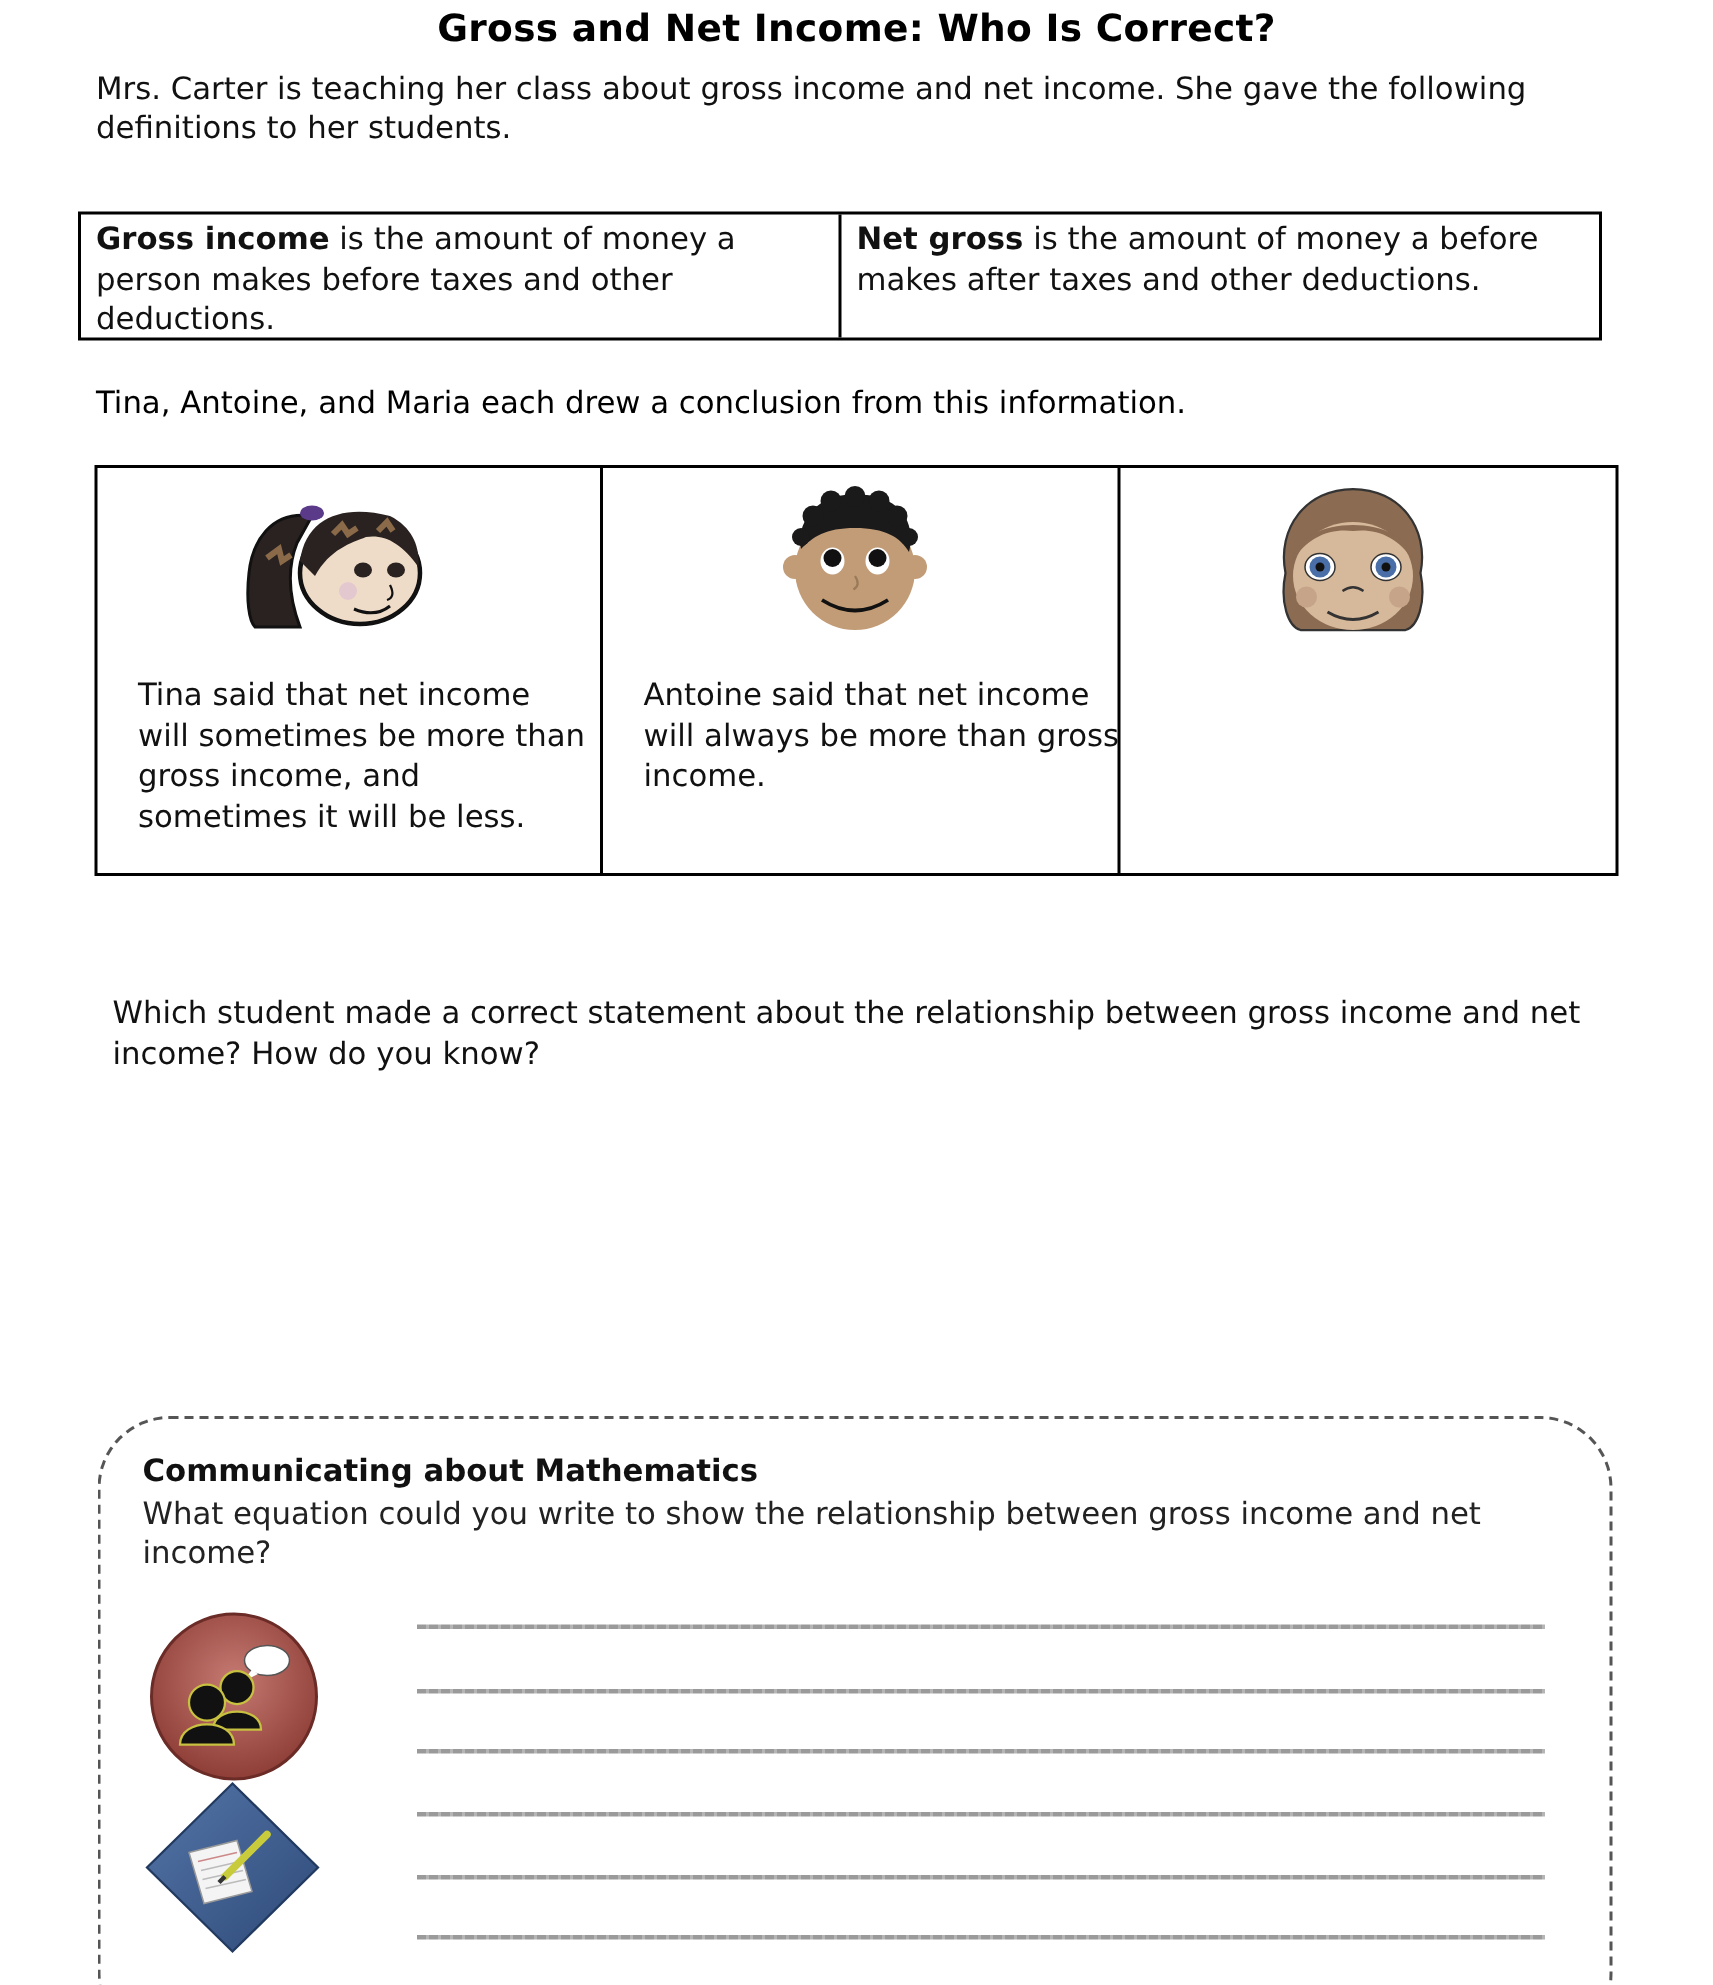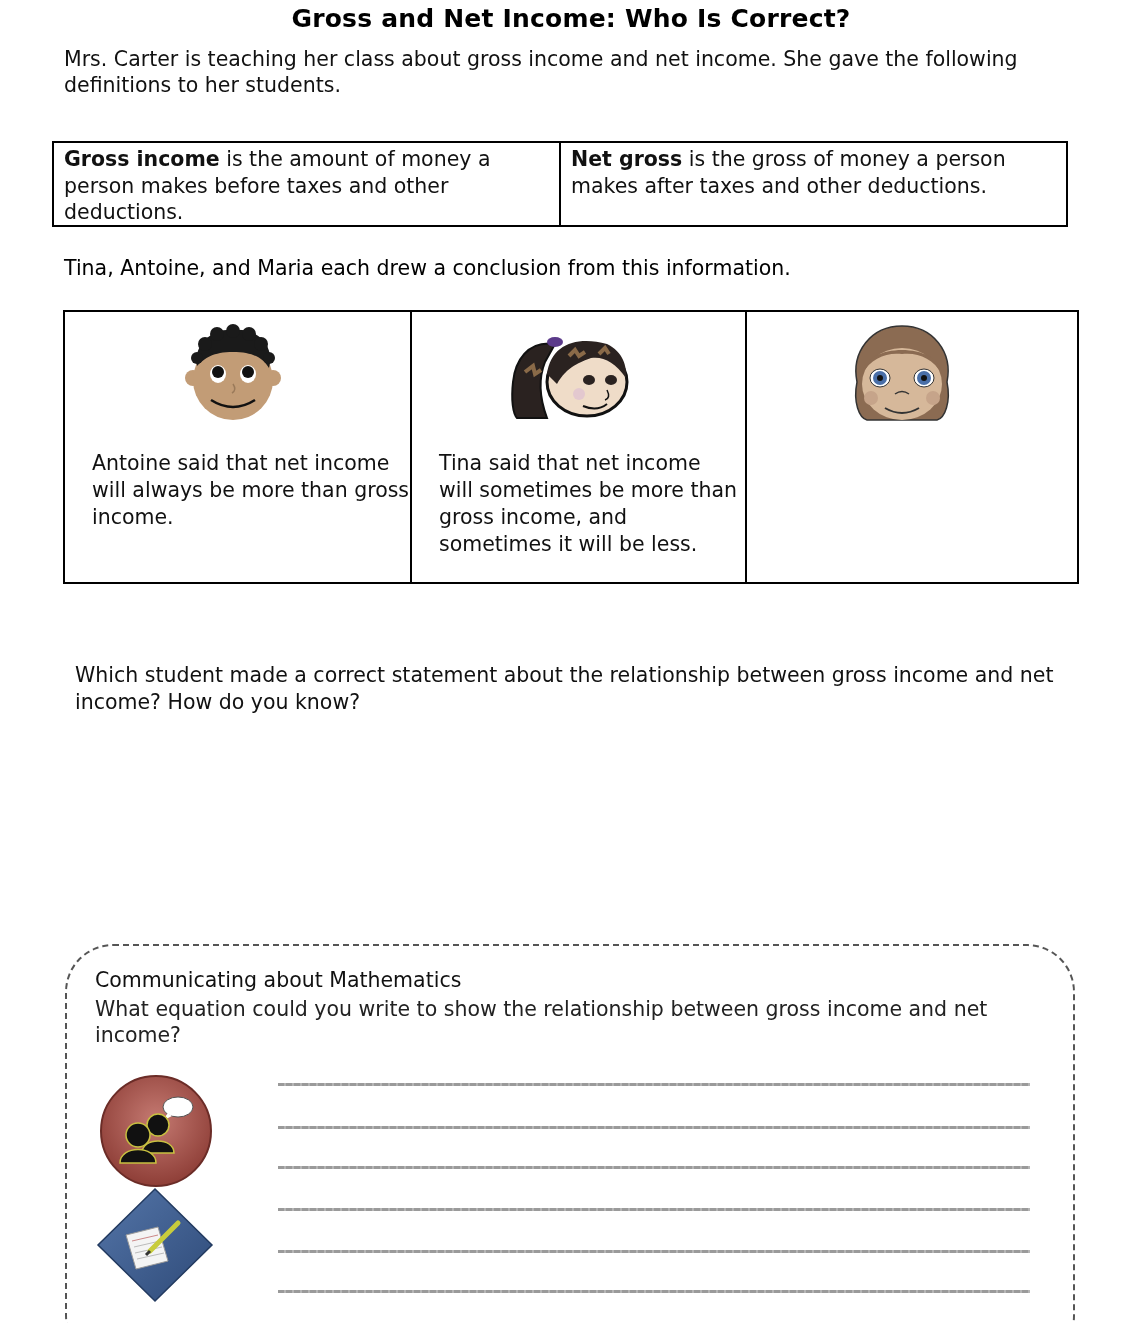--- a/index.html
+++ b/index.html
@@ -49,21 +49,21 @@
     .question {
       position: absolute; left: 75px; top: 640px; width: 1000px;
       font-size: 20.5px; line-height: 27px; color: #111; margin-top: 22px;
     }
     .comm-box {
       position: absolute; left: 65px; top: 944px; width: 1010px; height: 420px;
       border: 2px dashed #555; border-radius: 48px; box-sizing: border-box;
     }
     .comm-title {
       position: absolute; left: 95px; top: 968px;
-      font-weight: normal; font-size: 20.5px; color: #111;
+      font-weight: bold; font-size: 20.5px; color: #111;
     }
     .comm-q {
       position: absolute; left: 95px; top: 996px; width: 950px;
       font-size: 20.5px; line-height: 26px; color: #222;
     }
     .answer-line {
       position: absolute; left: 278px; width: 752px; height: 3px;
       background: repeating-linear-gradient(90deg, #9a9a9a 0 6px, #b5b5b5 6px 8px);
     }
     .icon-talk { position: absolute; left: 98px; top: 1073px; }
@@ -71,26 +71,43 @@
   </style>
 </head>
 <body>
 
 <div class="title">Gross and Net Income: Who Is Correct?</div>
 
 <div class="intro">Mrs. Carter is teaching her class about gross income and net income. She gave the following definitions to her students.</div>
 
 <div class="defs">
   <div class="cell"><b>Gross income</b><span> is the amount of money a person makes before taxes and other deductions.</span></div>
-  <div class="cell"><b>Net gross</b><span> is the gross of money a person makes after taxes and other deductions.</span></div>
+  <div class="cell"><b>Net gross</b><span> is the amount of money a before makes after taxes and other deductions.</span></div>
 </div>
 
 <div class="concl">Tina, Antoine, and Maria each drew a conclusion from this information.</div>
 
 <div class="students">
+  <div class="student s1">
+    <svg class="face" style="left:95px" width="125" height="100" viewBox="0 0 125 100">
+      <path d="M48 22 C 20 18, 8 40, 6 60 C 4 78, 6 92, 10 96 L 40 96 C 34 80, 30 60, 38 40 Z" fill="#2a2220" stroke="#111" stroke-width="2"></path>
+      <path d="M18 50 l8 -6 l2 8 l6 -4" fill="none" stroke="#8a6a48" stroke-width="4"></path>
+      <ellipse cx="48" cy="20" rx="8" ry="5" fill="#5b3a8a"></ellipse>
+      <ellipse cx="80" cy="60" rx="40" ry="34" fill="#efdcc8" stroke="#111" stroke-width="3"></ellipse>
+      <path d="M40 52 C 44 22, 70 14, 100 22 C 116 30, 120 44, 119 56 C 108 40, 96 34, 84 36 C 74 40, 60 44, 50 62 Z" fill="#2a2220"></path>
+      <path d="M62 34 l6 -6 l4 6 l6 -4" fill="none" stroke="#8a6a48" stroke-width="4"></path>
+      <path d="M92 32 l6 -6 l4 6" fill="none" stroke="#8a6a48" stroke-width="4"></path>
+      <ellipse cx="82" cy="58" rx="6" ry="5" fill="#2a2220"></ellipse>
+      <ellipse cx="104" cy="58" rx="6" ry="5" fill="#2a2220"></ellipse>
+      <circle cx="72" cy="72" r="6" fill="#e3c8cf"></circle>
+      <path d="M100 68 q 4 8 -2 10" fill="none" stroke="#111" stroke-width="1.5"></path>
+      <path d="M76 84 q 14 6 24 -2" fill="none" stroke="#111" stroke-width="2"></path>
+    </svg>
+    <div class="stmt">Tina said that net income will sometimes be more than gross income, and sometimes it will be less.</div>
+  </div>
   <div class="student s2">
     <svg class="face" style="left:118px" width="100" height="100" viewBox="0 0 100 100">
       <circle cx="10" cy="56" r="8" fill="#c29c76"></circle>
       <circle cx="90" cy="56" r="8" fill="#c29c76"></circle>
       <circle cx="50" cy="58" r="40" fill="#c29c76"></circle>
       <path d="M14 44 C 10 22, 30 6, 50 8 C 74 6, 92 22, 86 46 C 80 36, 70 30, 50 30 C 30 30, 22 36, 14 44 Z" fill="#1a1a1a"></path>
       <circle cx="22" cy="22" r="7" fill="#1a1a1a"></circle>
         <circle cx="34" cy="12" r="7" fill="#1a1a1a"></circle>
       <circle cx="50" cy="9" r="7" fill="#1a1a1a"></circle>
         <circle cx="66" cy="12" r="7" fill="#1a1a1a"></circle>
@@ -98,37 +115,20 @@
         <circle cx="14" cy="36" r="6" fill="#1a1a1a"></circle>
       <circle cx="86" cy="36" r="6" fill="#1a1a1a"></circle>
       <ellipse cx="35" cy="52" rx="8" ry="9" fill="#fff"></ellipse>
       <ellipse cx="65" cy="52" rx="8" ry="9" fill="#fff"></ellipse>
       <circle cx="35" cy="50" r="6" fill="#111"></circle>
       <circle cx="65" cy="50" r="6" fill="#111"></circle>
       <path d="M50 62 q 4 6 -1 9" fill="none" stroke="#9a7a5a" stroke-width="1.5"></path>
       <path d="M28 78 q 22 14 44 0" fill="none" stroke="#111" stroke-width="2.5"></path>
     </svg>
     <div class="stmt">Antoine said that net income will always be more than gross income.</div>
-  </div>
-  <div class="student s1">
-    <svg class="face" style="left:95px" width="125" height="100" viewBox="0 0 125 100">
-      <path d="M48 22 C 20 18, 8 40, 6 60 C 4 78, 6 92, 10 96 L 40 96 C 34 80, 30 60, 38 40 Z" fill="#2a2220" stroke="#111" stroke-width="2"></path>
-      <path d="M18 50 l8 -6 l2 8 l6 -4" fill="none" stroke="#8a6a48" stroke-width="4"></path>
-      <ellipse cx="48" cy="20" rx="8" ry="5" fill="#5b3a8a"></ellipse>
-      <ellipse cx="80" cy="60" rx="40" ry="34" fill="#efdcc8" stroke="#111" stroke-width="3"></ellipse>
-      <path d="M40 52 C 44 22, 70 14, 100 22 C 116 30, 120 44, 119 56 C 108 40, 96 34, 84 36 C 74 40, 60 44, 50 62 Z" fill="#2a2220"></path>
-      <path d="M62 34 l6 -6 l4 6 l6 -4" fill="none" stroke="#8a6a48" stroke-width="4"></path>
-      <path d="M92 32 l6 -6 l4 6" fill="none" stroke="#8a6a48" stroke-width="4"></path>
-      <ellipse cx="82" cy="58" rx="6" ry="5" fill="#2a2220"></ellipse>
-      <ellipse cx="104" cy="58" rx="6" ry="5" fill="#2a2220"></ellipse>
-      <circle cx="72" cy="72" r="6" fill="#e3c8cf"></circle>
-      <path d="M100 68 q 4 8 -2 10" fill="none" stroke="#111" stroke-width="1.5"></path>
-      <path d="M76 84 q 14 6 24 -2" fill="none" stroke="#111" stroke-width="2"></path>
-    </svg>
-    <div class="stmt">Tina said that net income will sometimes be more than gross income, and sometimes it will be less.</div>
   </div>
   <div class="student s3">
     <svg class="face" style="left:100px" width="110" height="105" viewBox="0 0 110 105">
       <path d="M10 60 C 4 30, 24 4, 55 4 C 86 4, 106 30, 100 60 C 104 80, 98 96, 90 98 L 20 98 C 12 96, 6 80, 10 60 Z" fill="#8b6b52" stroke="#333" stroke-width="1.5"></path>
       <ellipse cx="55" cy="62" rx="40" ry="36" fill="#d6b89a"></ellipse>
       <path d="M15 52 C 18 20, 92 20, 95 52 C 86 36, 70 30, 55 32 C 40 30, 24 36, 15 52 Z" fill="#8b6b52"></path>
       <ellipse cx="33" cy="56" rx="10" ry="9" fill="#fff" stroke="#333" stroke-width="1"></ellipse>
       <ellipse cx="77" cy="56" rx="10" ry="9" fill="#fff" stroke="#333" stroke-width="1"></ellipse>
       <circle cx="33" cy="56" r="7" fill="#4a6fa8"></circle>
         <circle cx="77" cy="56" r="7" fill="#4a6fa8"></circle>

